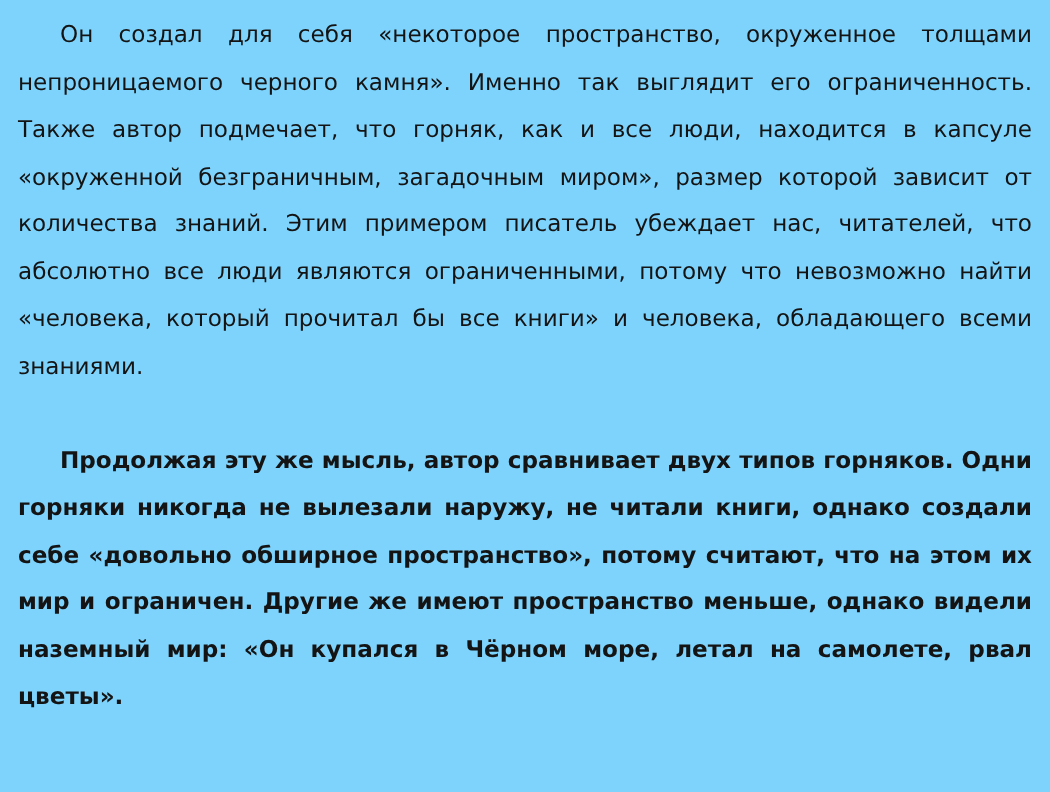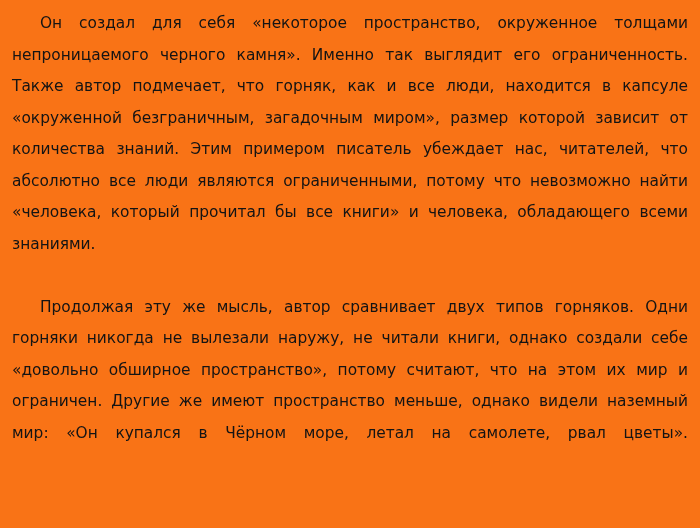--- a/index.html
+++ b/index.html
@@ -12,34 +12,35 @@
     background: #ffffff;
     font-family: "DejaVu Sans", sans-serif;
     color: #1a1a1a;
     overflow: hidden;
   }
   .page {
     box-sizing: border-box;
     width: 700px;
     height: 528px;
     padding: 8px 12px 0 12px;
-    background: #f97316;
+    background: #7dd3fc;
   }
   .para {
     margin: 0;
     text-align: justify;
     text-justify: inter-word;
     font-size: 15.4px;
     line-height: 31.5px;
     text-indent: 28px;
     color: #141414;
     hyphens: none;
   }
   .para + .para {
     margin-top: 0;
+    font-weight: bold;
   }
   
   .para::after {
     content: "";
     display: inline-block;
     width: 100%;
   }
 </style>
 </head>
 <body>

